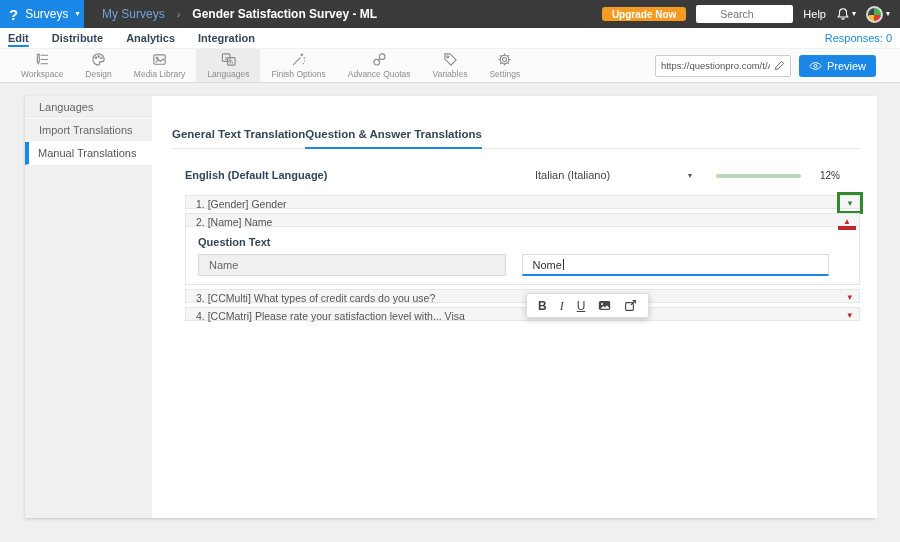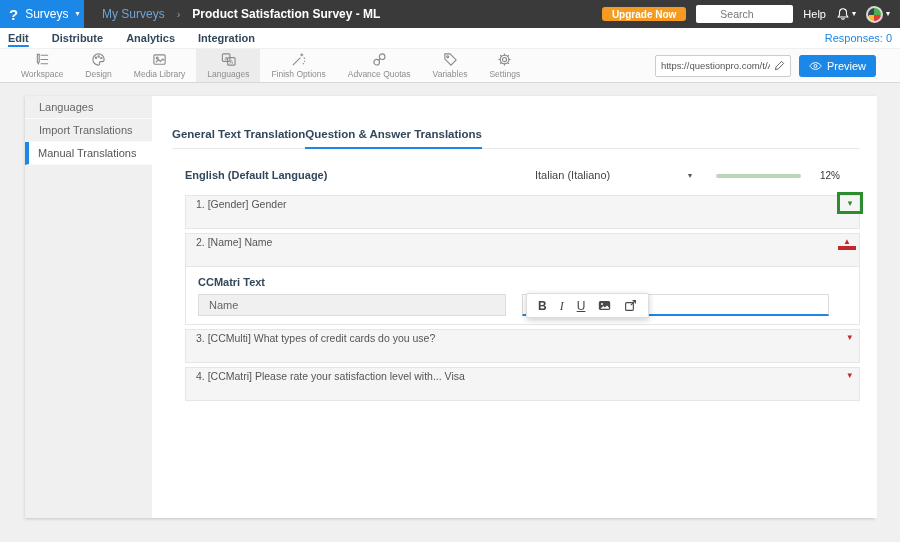--- a/index.html
+++ b/index.html
@@ -61,21 +61,21 @@
 
   .lang-row { margin-top:20px; height:14px; position:relative; font-size:11px; }
   .src-lang { font-weight:700; color:#33475b; margin-left:13px; }
   .tgt-lang { position:absolute; left:363px; top:0; color:#444; }
   .tgt-caret { position:absolute; left:516px; top:2px; color:#555; font-size:8px; cursor:pointer; }
   .progress-track { position:absolute; left:544px; top:5px; width:85px; height:4px; border-radius:2px; background:#b9d8ba; }
   .progress-fill { height:100%; background:#2f7d33; border-radius:2px; }
   .progress-pct { position:absolute; left:640px; top:1px; font-size:10px; color:#333;margin-left:8px; }
 
   .qrows { margin:12px 0 0 13px; width:675px; position:relative; }
-  .qrow { height:34px; background:#f5f5f5; border:1px solid #e6e6e6; font-size:10.5px; color:#555; line-height:16px; padding-left:10px; position:relative; margin-bottom:4px; }
+  .qrow { height:14px; background:#f5f5f5; border:1px solid #e6e6e6; font-size:10.5px; color:#555; line-height:16px; padding-left:10px; position:relative; margin-bottom:4px; }
   .qrow .row-caret { position:absolute; right:7px; top:3px; color:#c1272d; font-size:9px; line-height:1; cursor:pointer; }
   .hl-box { position:absolute; right:-4px; top:-4px; width:26px; height:22px; border:3px solid #2e8b2e; display:flex; align-items:center; justify-content:center; cursor:pointer; background:transparent; }
   .hl-box .green-caret { color:#2e8b2e; font-size:9px; line-height:1; }
   .collapse-ctl { position:absolute; right:3px; top:5px; display:flex; flex-direction:column; align-items:center; cursor:pointer; }
   .collapse-ctl .up-tri { color:#c1272d; font-size:8px; line-height:6px; }
   .collapse-ctl .red-bar { width:18px; height:4px; background:#c1272d; margin-top:1px; }
 
   .expanded { border:1px solid #e6e6e6; border-top:none; background:#fff; margin-top:-4px; margin-bottom:4px; padding:13px 30px 8px 12px; }
   .field-label { font-size:11px; font-weight:700; color:#33475b; margin-bottom:6px; }
   .fields { display:flex; gap:16px; }
@@ -98,21 +98,21 @@
 
   <div class="topbar">
     <div class="brand">
       <span class="logo">?</span>
       <span class="menu-label">Surveys</span>
       <span class="caret-sm">▾</span>
     </div>
     <div class="crumbs">
       <span class="crumb-parent">My Surveys</span>
       <span class="crumb-sep">›</span>
-      <span class="crumb-title">Product Satisfaction Survey - ML</span>
+      <span class="crumb-title">Gender Satisfaction Survey - ML</span>
     </div>
     <div class="topbar-right">
       <button class="upgrade-btn">Upgrade Now</button>
       <div class="searchbox">
         <svg viewBox="0 0 16 16" width="11" height="11" style="stroke:#555;fill:none;stroke-width:1.6">
             <circle cx="6.5" cy="6.5" r="4"></circle>
             <path d="M9.6 9.6L13.5 13.5"></path>
           </svg>
         <input type="text" placeholder="Search" style="">
       </div>
@@ -256,21 +256,21 @@
 
           <div class="qrow" style="margin-bottom:0;">
             <span>2. [Name] Name</span>
             <span class="collapse-ctl">
               <span class="up-tri">▲</span>
               <span class="red-bar"></span>
             </span>
           </div>
 
           <div class="expanded">
-            <div class="field-label">CCMatri Text</div>
+            <div class="field-label">Question Text</div>
             <div class="fields">
               <div class="field src-field">
                 <span>Name</span>
               </div>
               <div class="field tgt-field">
                 <span>Nome</span><span class="text-caret"></span>
               </div>
             </div>
           </div>
 

